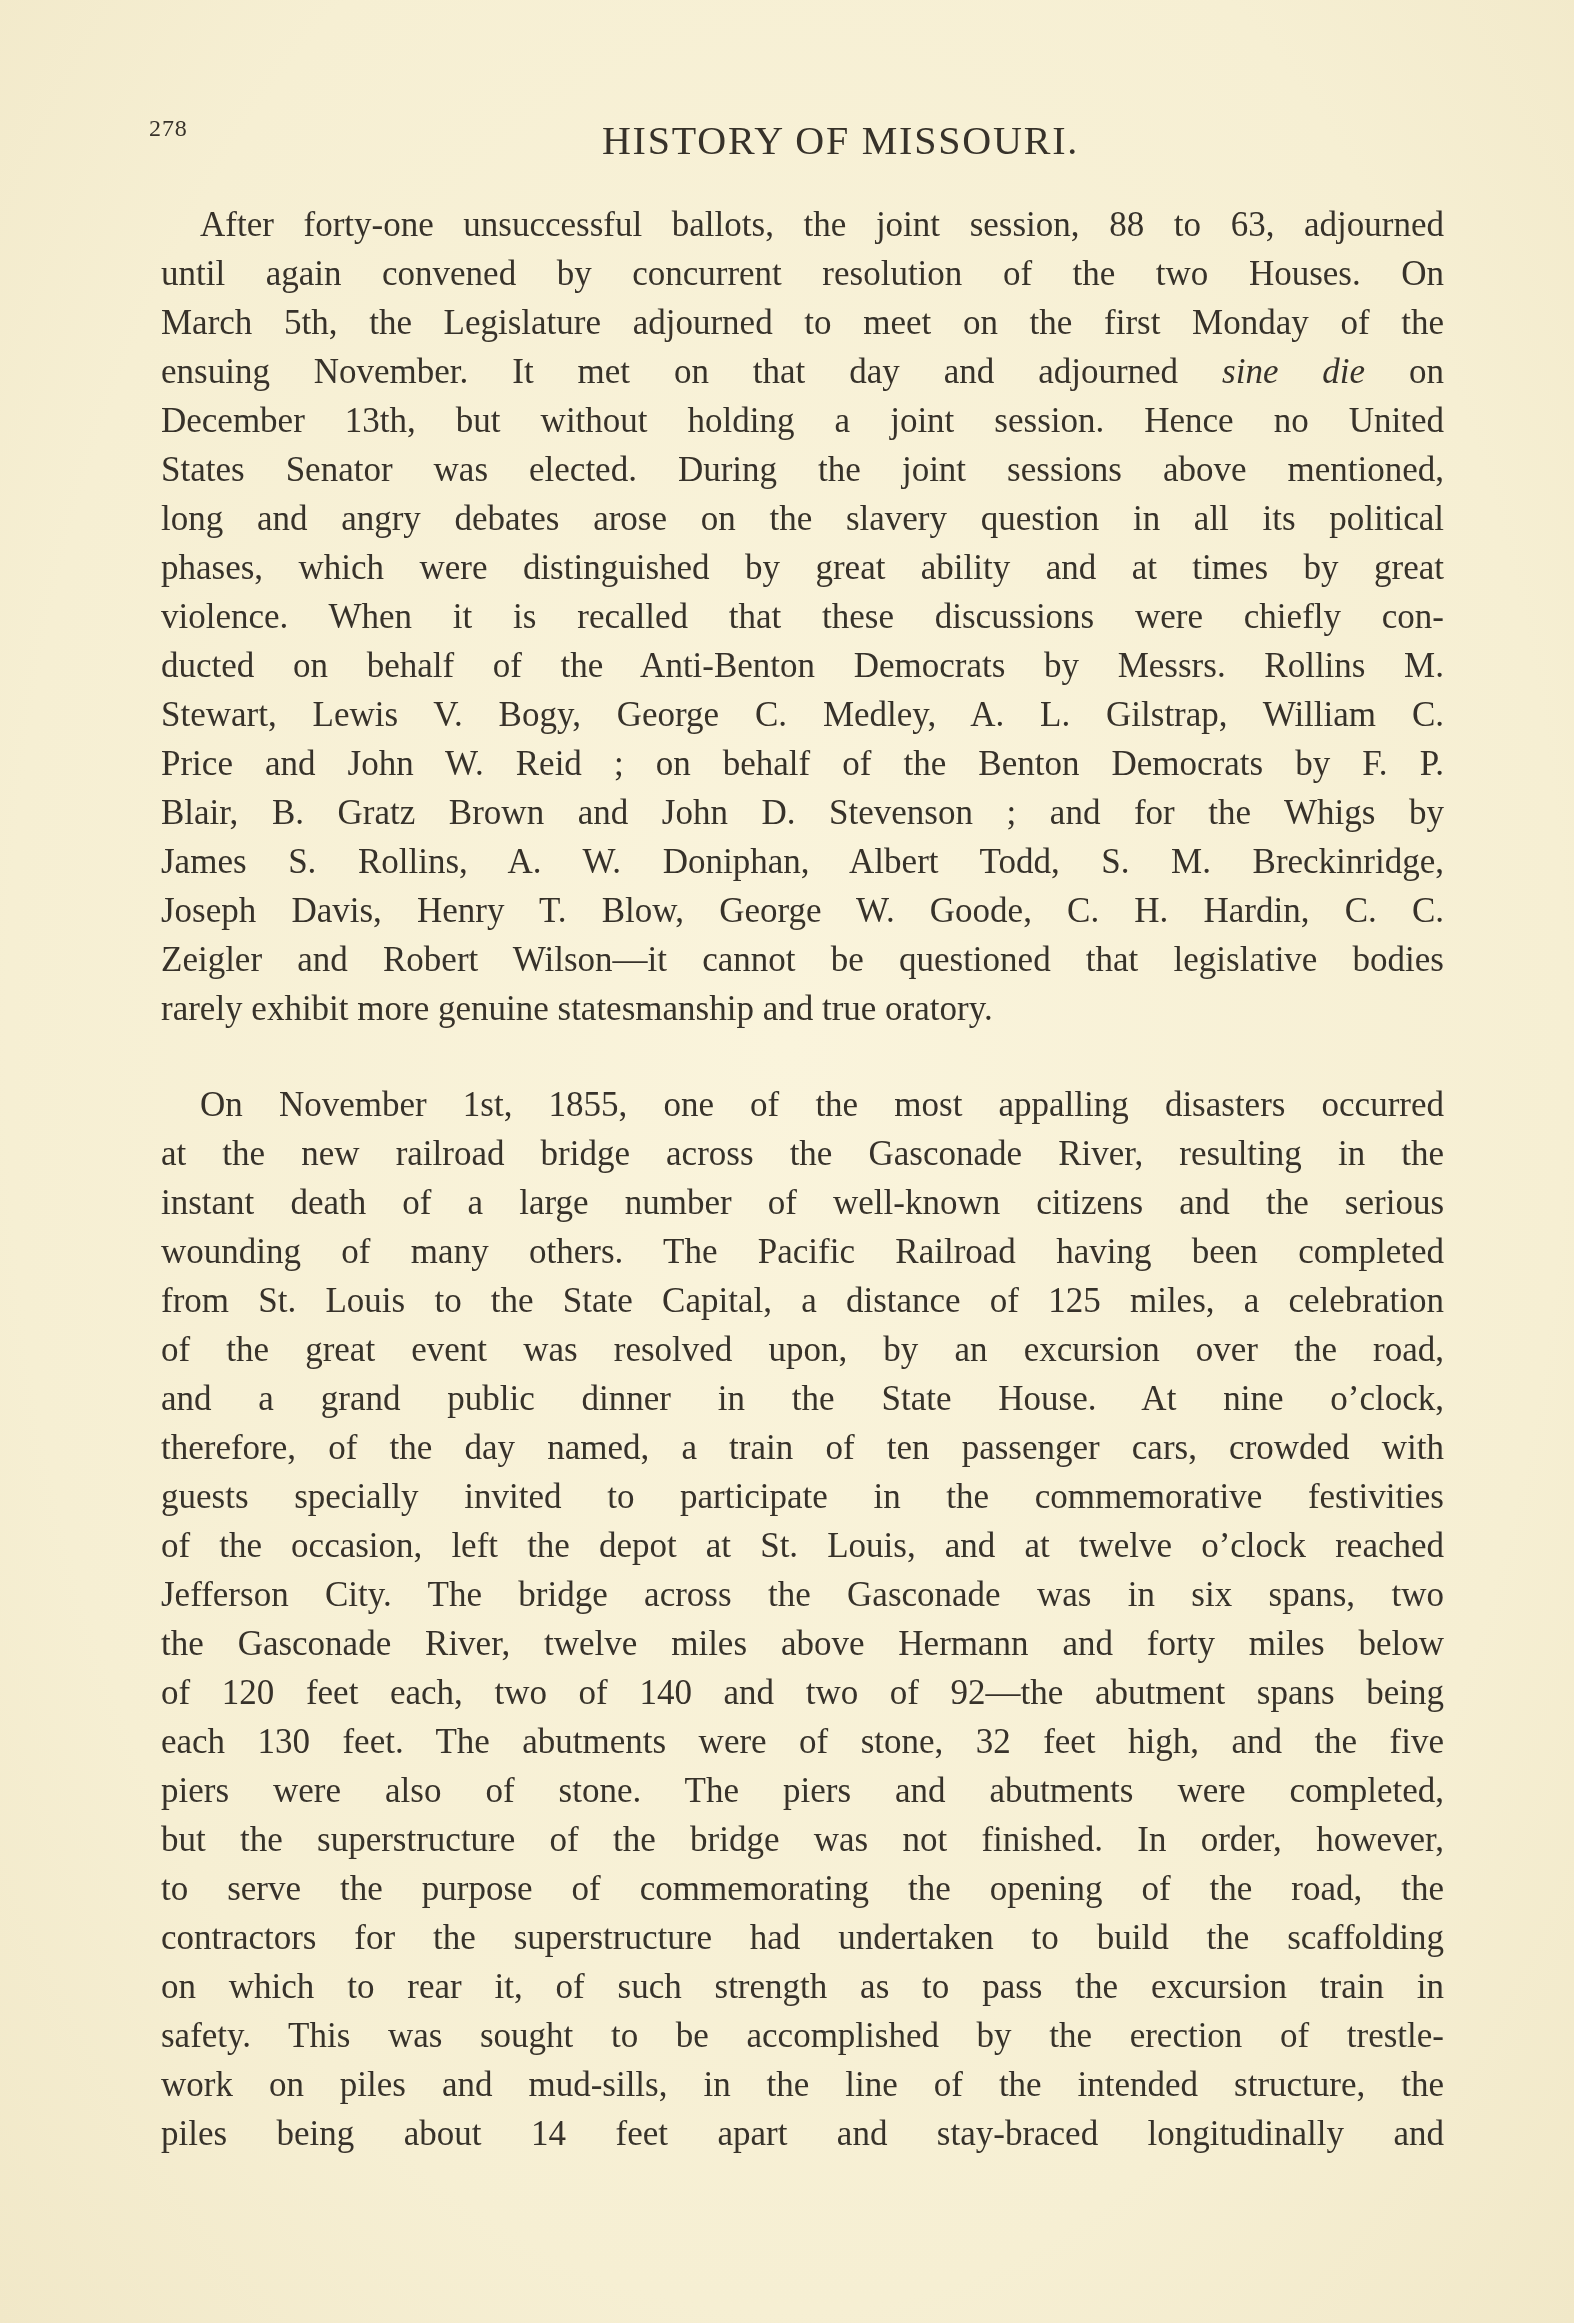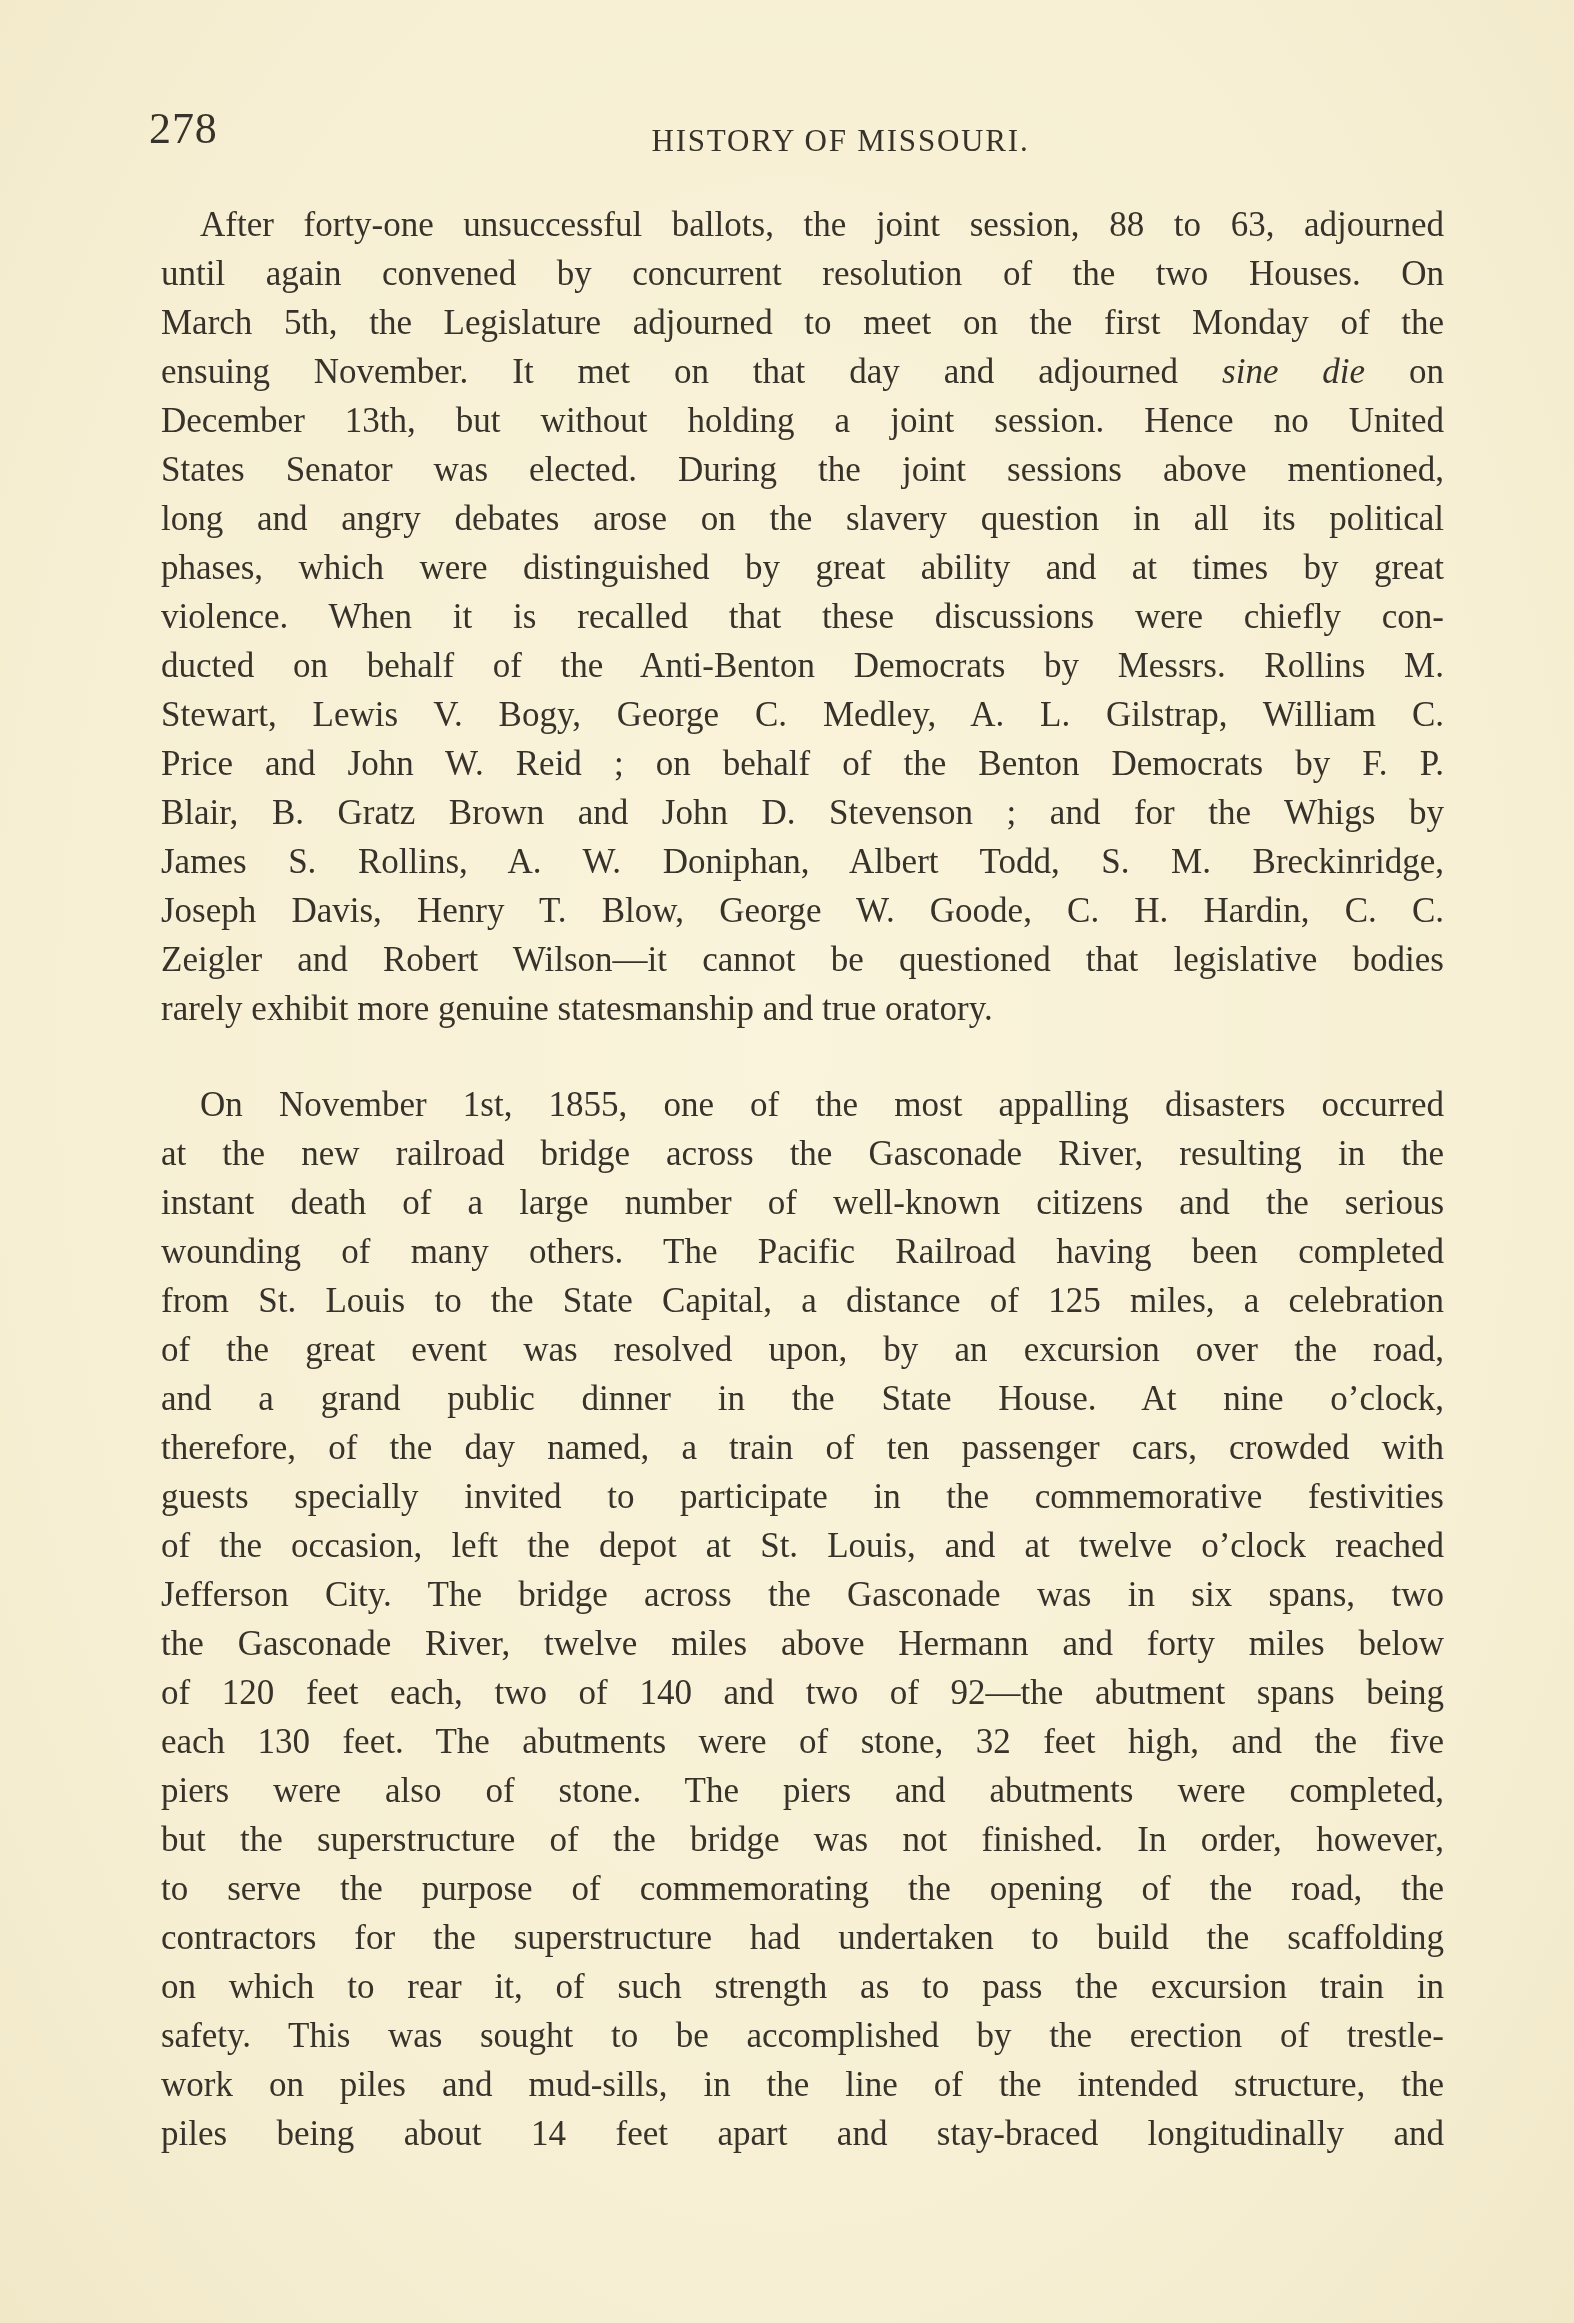--- a/index.html
+++ b/index.html
@@ -13,31 +13,31 @@
       background-image: radial-gradient(ellipse at 50% 45%, #faf4dc 0%, #f6efd3 70%, #f1e8c8 100%);
       position: relative;
       overflow: hidden;
       font-family: "Liberation Serif", "DejaVu Serif", serif;
       color: #37322a;
     }
     .page-number {
       position: absolute;
       left: 149px;
       top: 107px;
-      font-size: 44px;
+      font-size: 24px;
       line-height: 43px;
       letter-spacing: 0.9px;
     }
     .running-head {
       position: absolute;
       left: 0;
       width: 1574px;
       top: 123px;
       text-align: center;
-      font-size: 31px;
+      font-size: 40px;
       line-height: 36px;
       letter-spacing: 1.8px;
       padding-left: 107px;
       box-sizing: border-box;
     }
     .body-text {
       position: absolute;
       left: 151px;
       top: 200px;
       width: 1283px;

